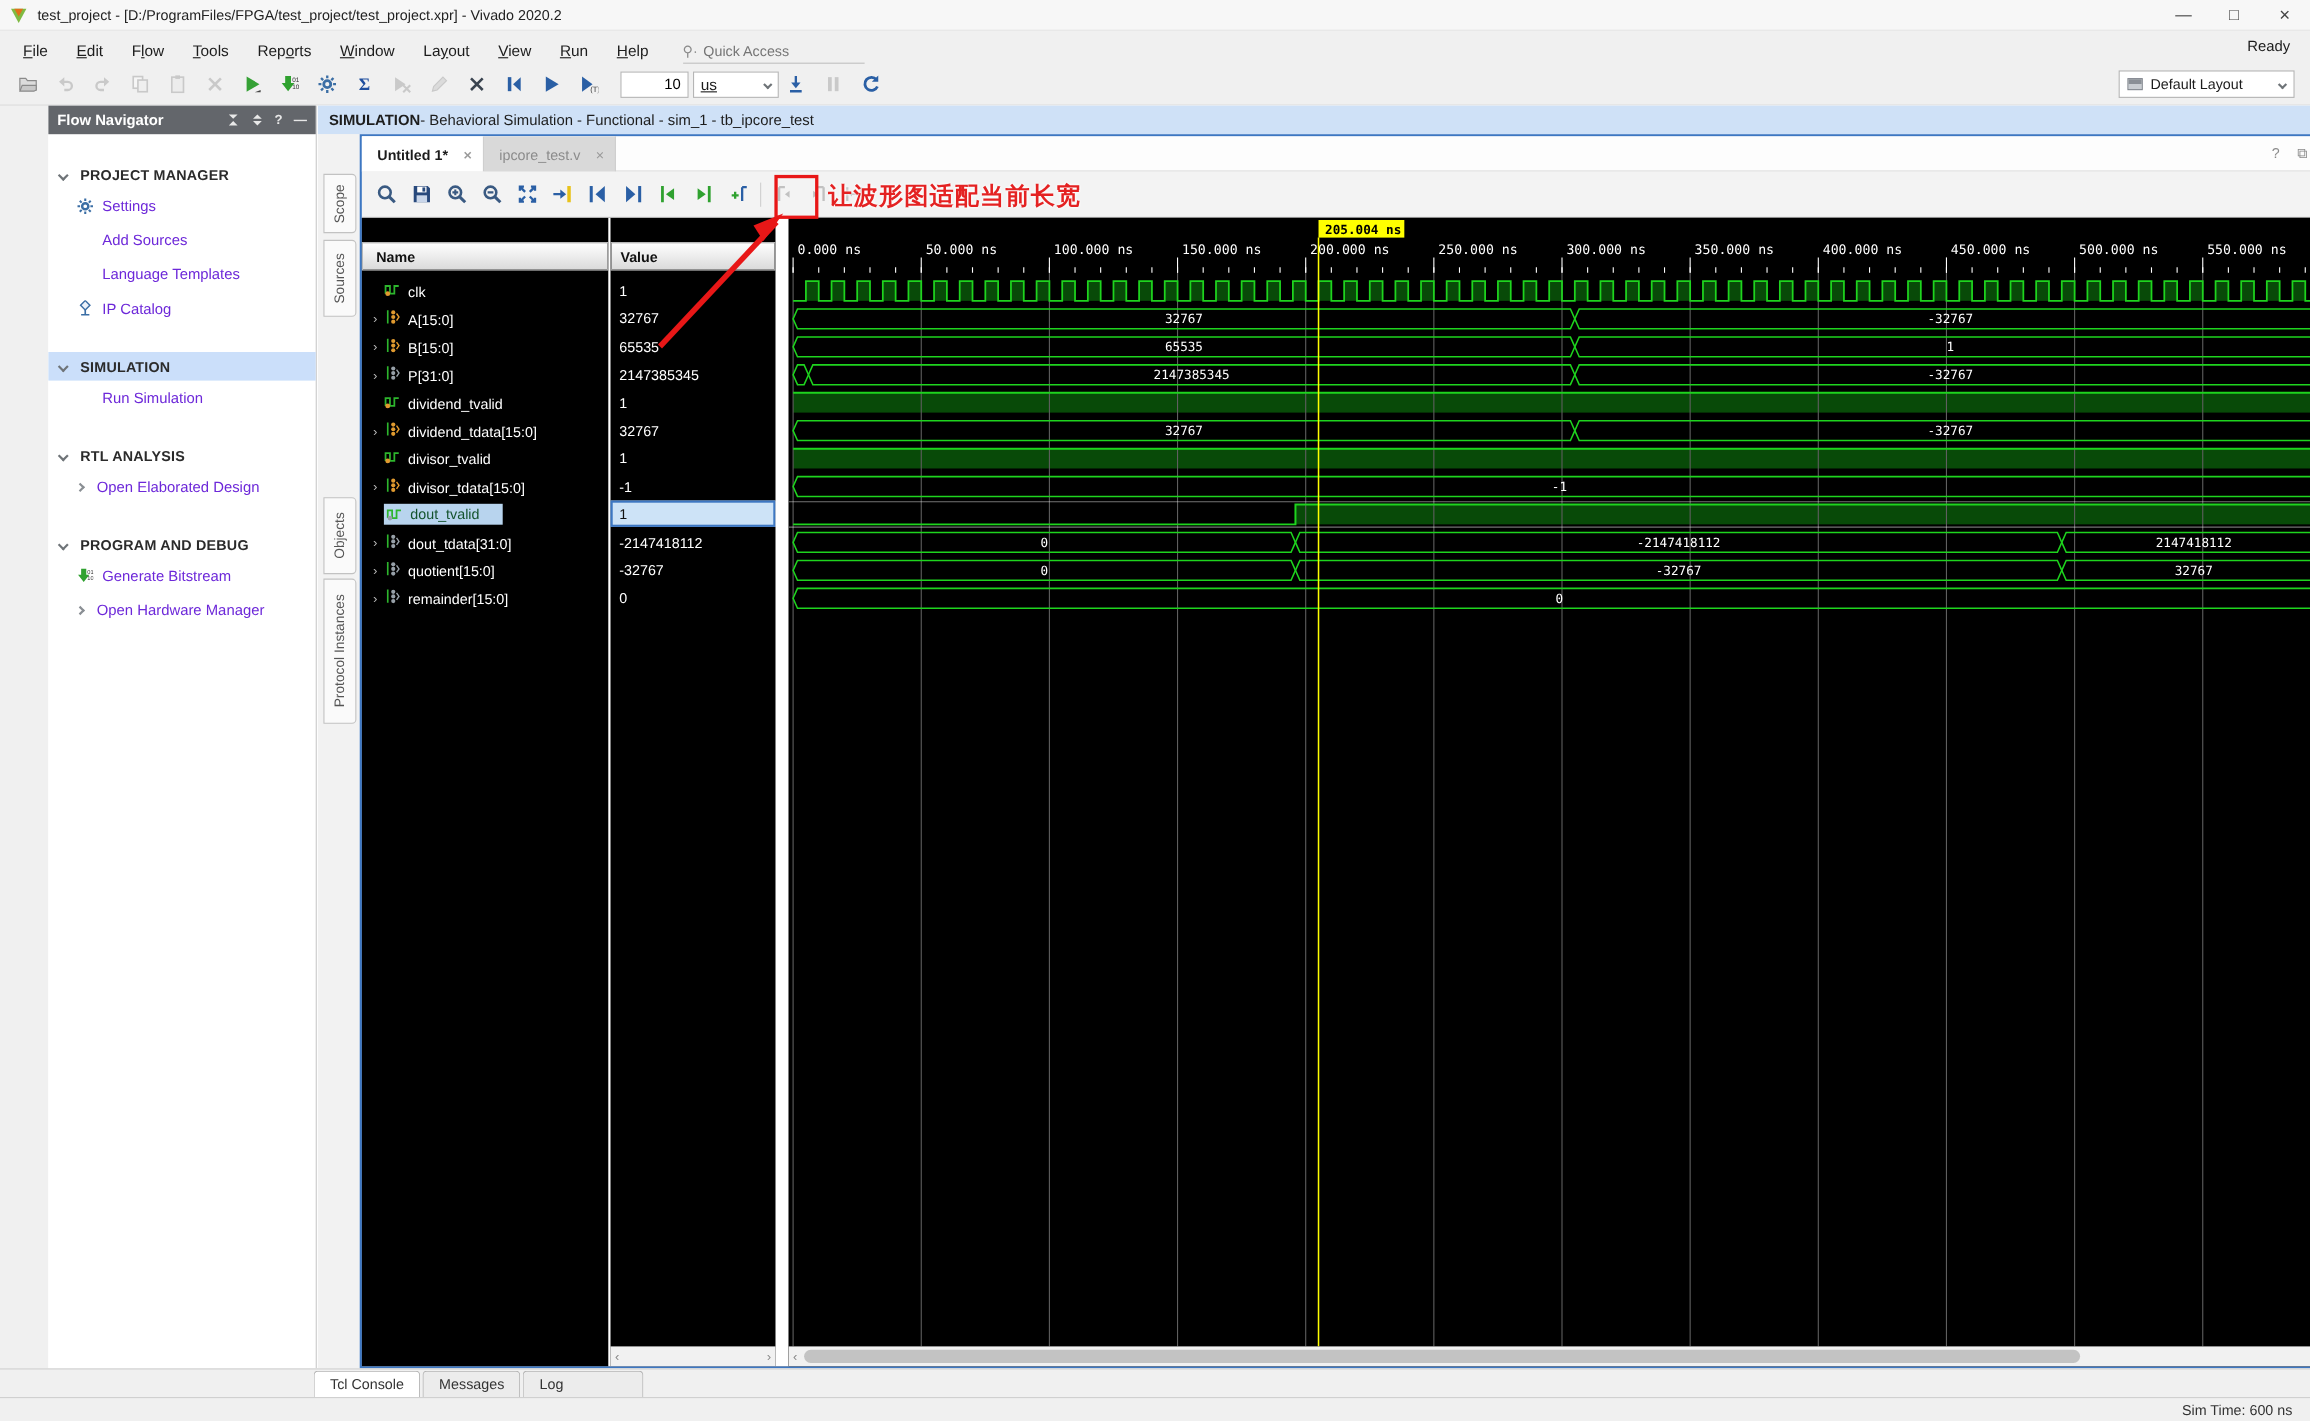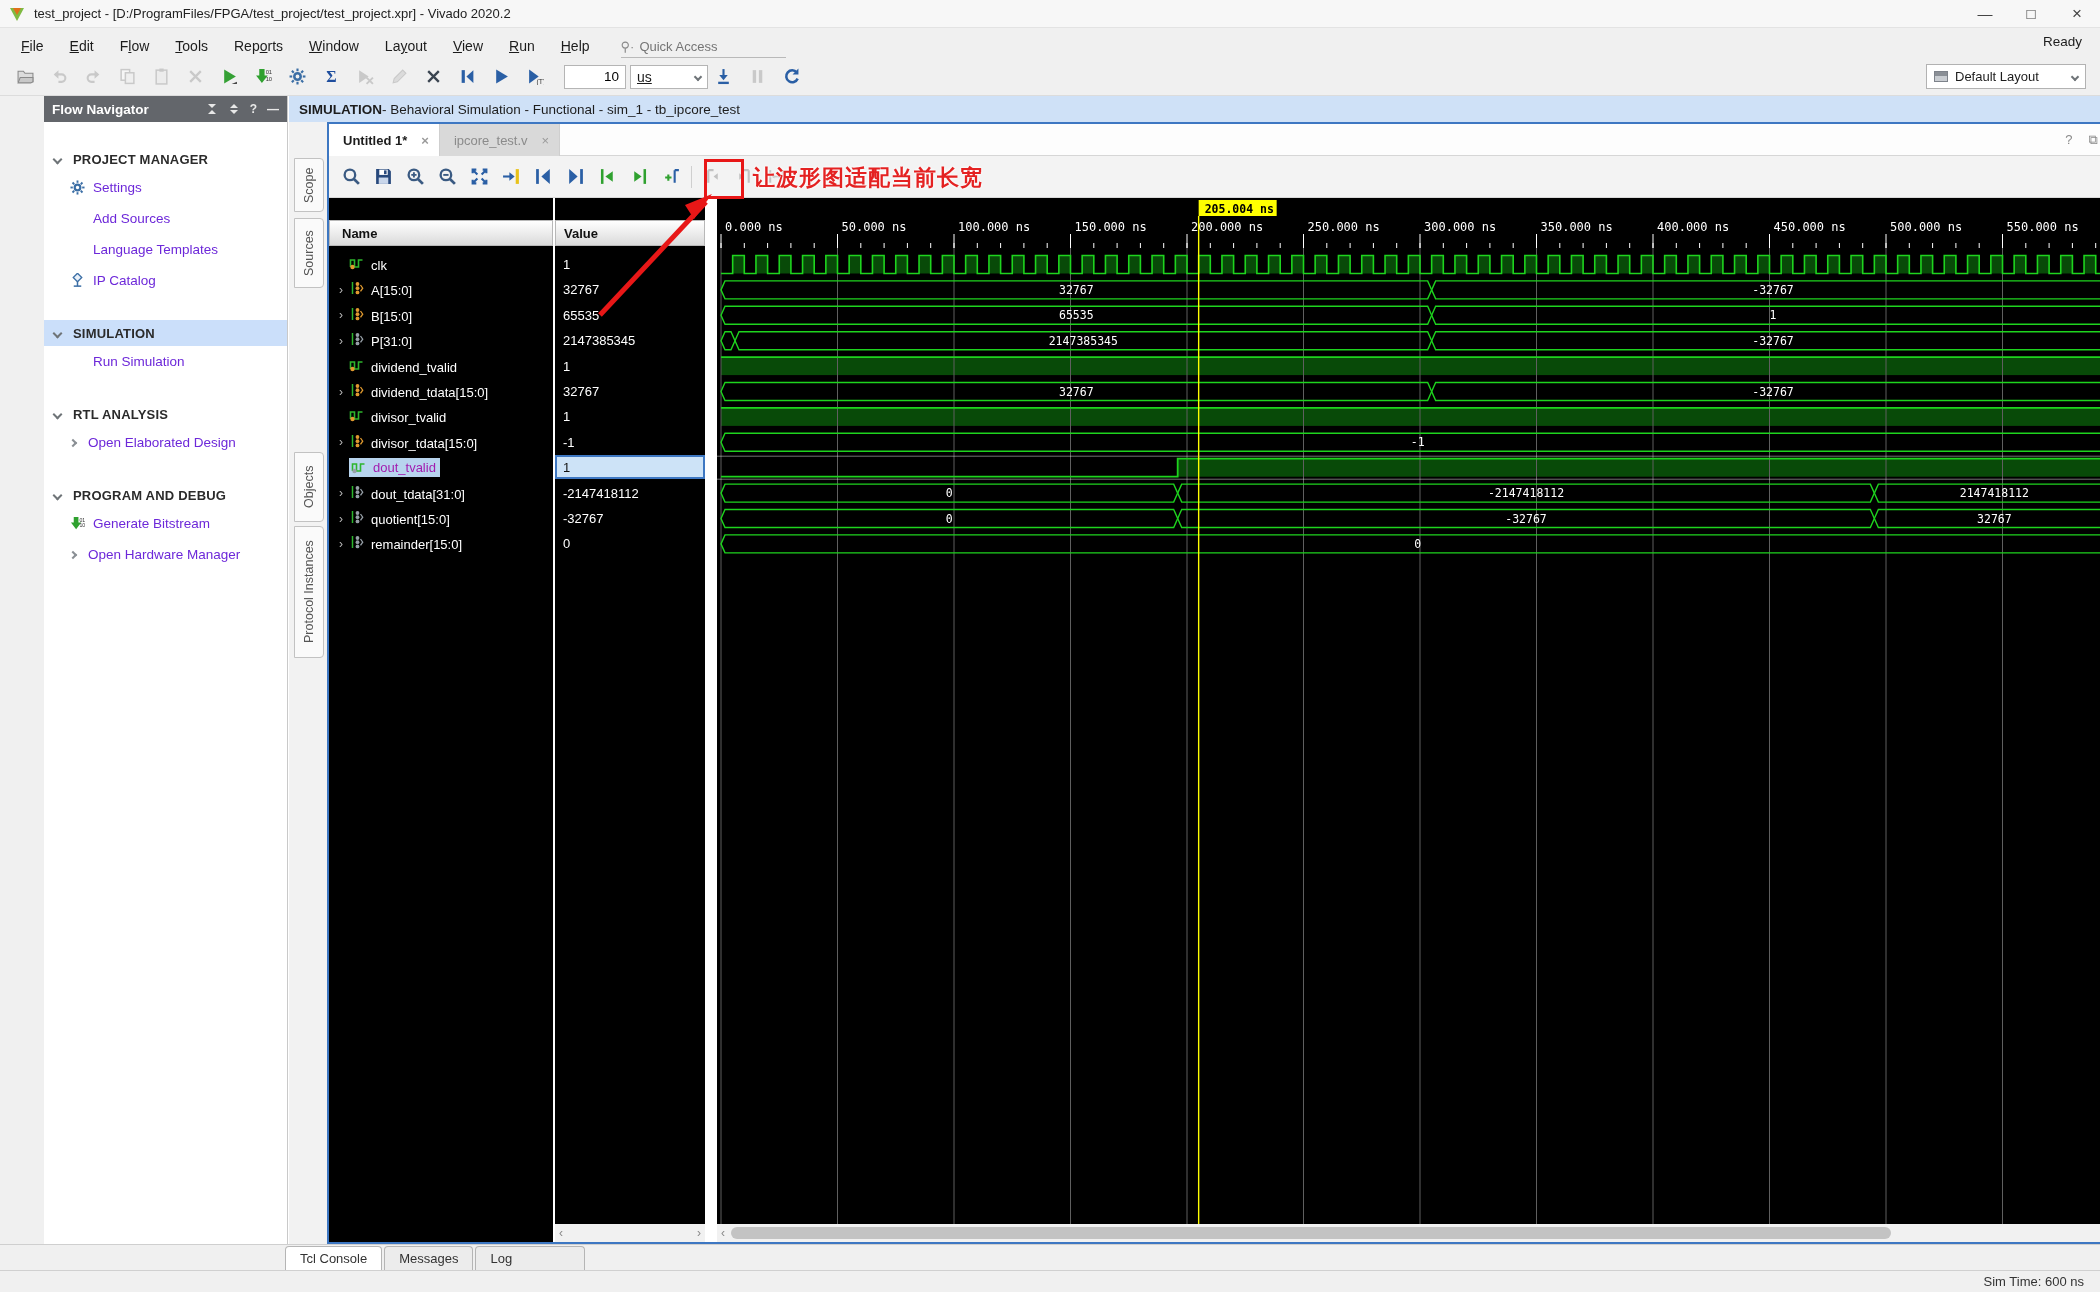--- a/index.html
+++ b/index.html
@@ -97,21 +97,21 @@
   #vscroll .thumb { position:absolute; left:3px; width:18px; background:#dcdcdc; border-radius:8px; }
   .colheader { position:absolute; top:22px; height:26px; background:linear-gradient(#ffffff,#dadada);
     border:1px solid #b8b8b8; display:flex; align-items:center; font-weight:bold; font-size:13px; color:#111; }
   #namehdr { left:0; width:224px; padding-left:12px; }
   #valuehdr { left:226px; width:150px; padding-left:8px; }
   .sigrow { position:absolute; left:0; height:25px; display:flex; align-items:center; color:#fff; font-size:13px; width:100%; }
   .sigrow .exp { width:16px; margin-left:4px; color:#b9b9b9; font-size:12px; text-align:center; }
   .sigrow .sicon { width:17px; height:15px; margin-right:5px; display:inline-flex; }
   .sigrow .sicon svg { width:15px; height:14px; }
   .sigrow .nm { white-space:nowrap; }
-  .sigrow .selwrap { display:inline-flex; align-items:flex-end; background:#b8d4ee; color:#a21caf; padding:2px 4px 2px 2px; }
+  .sigrow .selwrap { display:inline-flex; align-items:flex-end; background:#b8d4ee; color:#14532d; padding:2px 21px 2px 2px; }
   .valrow { position:absolute; left:0; height:25px; display:flex; align-items:center; color:#fff;
     font-size:13px; padding-left:8px; width:150px; font-family:"Liberation Sans",sans-serif; }
   .valrow.sel { background:#cde3f7; color:#111; border:2px solid #3d77c2; height:24px; padding-left:6px; }
   
   #valuescroll { position:absolute; left:226px; top:1026px; width:150px; height:18px; background:#f1f1f1;
     display:flex; align-items:center; justify-content:space-between; padding:0 4px; color:#888; font-size:12px; }
   #wavescroll { position:absolute; left:388px; top:1026px; width:1397px; height:18px; background:#f1f1f1;
     display:flex; align-items:center; color:#888; font-size:12px; }
   #wavescroll .thumb { height:12px; background:#c3c3c3; border-radius:6px; margin-left:6px; width:1160px; }
   #wavescroll .la { margin-left:4px; } #wavescroll .ra { margin-left:auto; margin-right:4px; }

